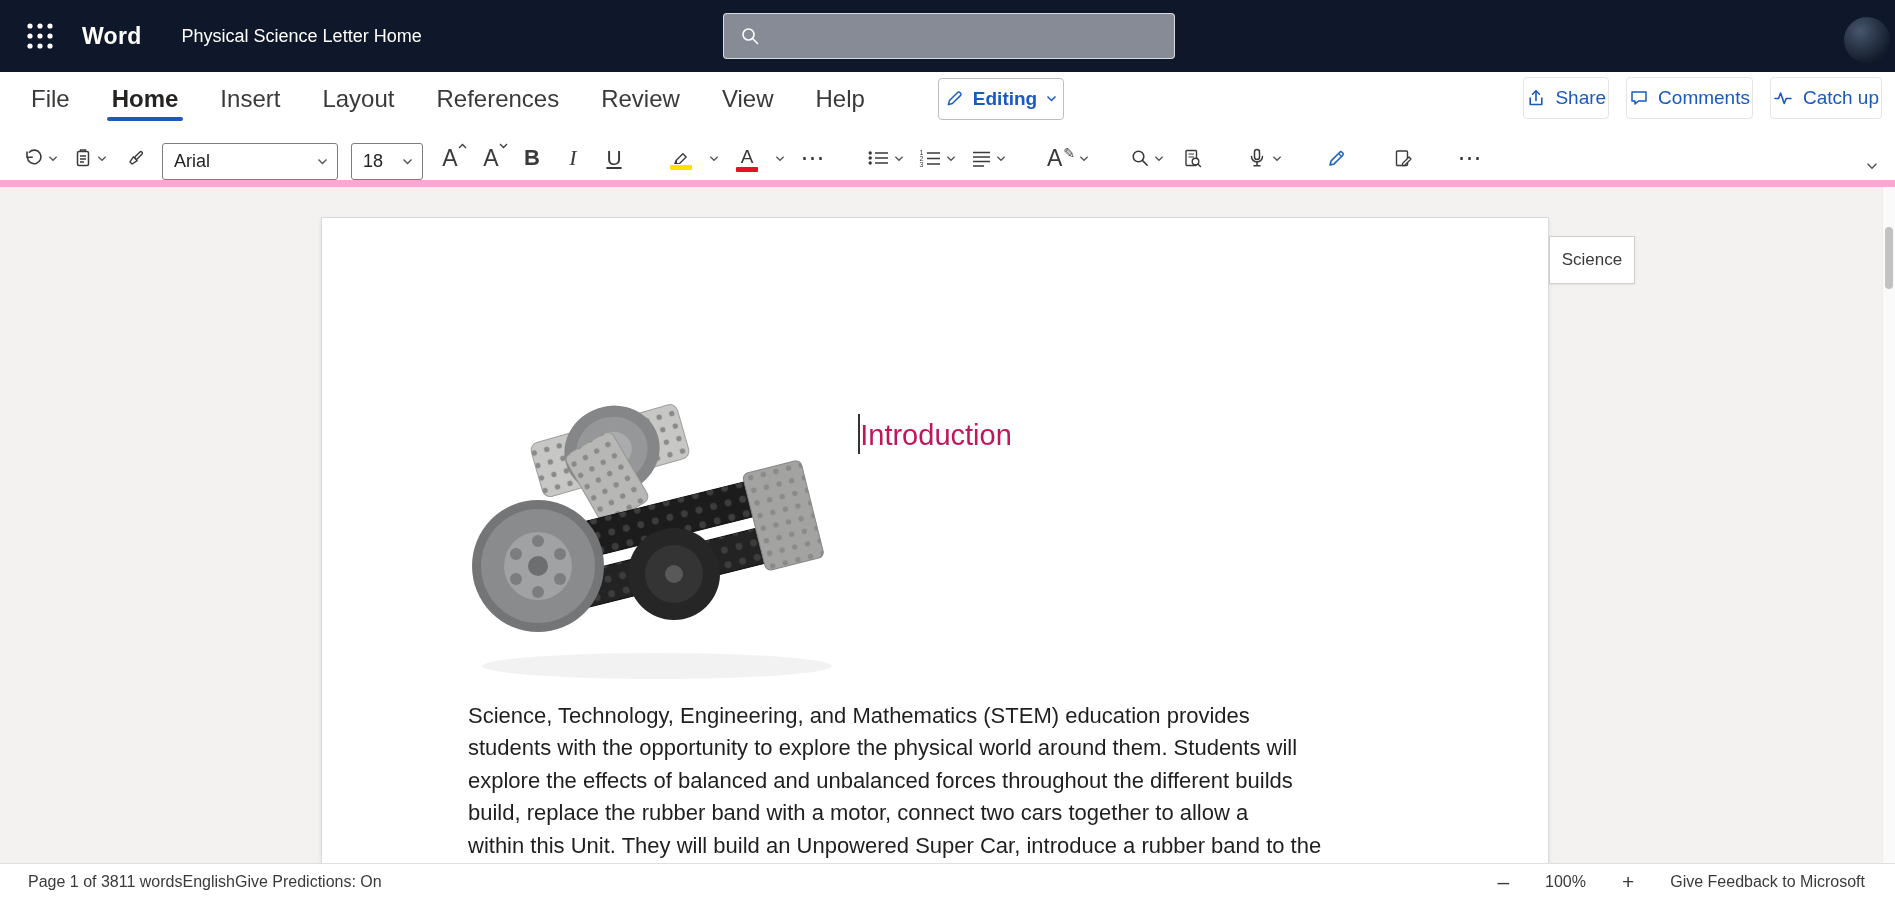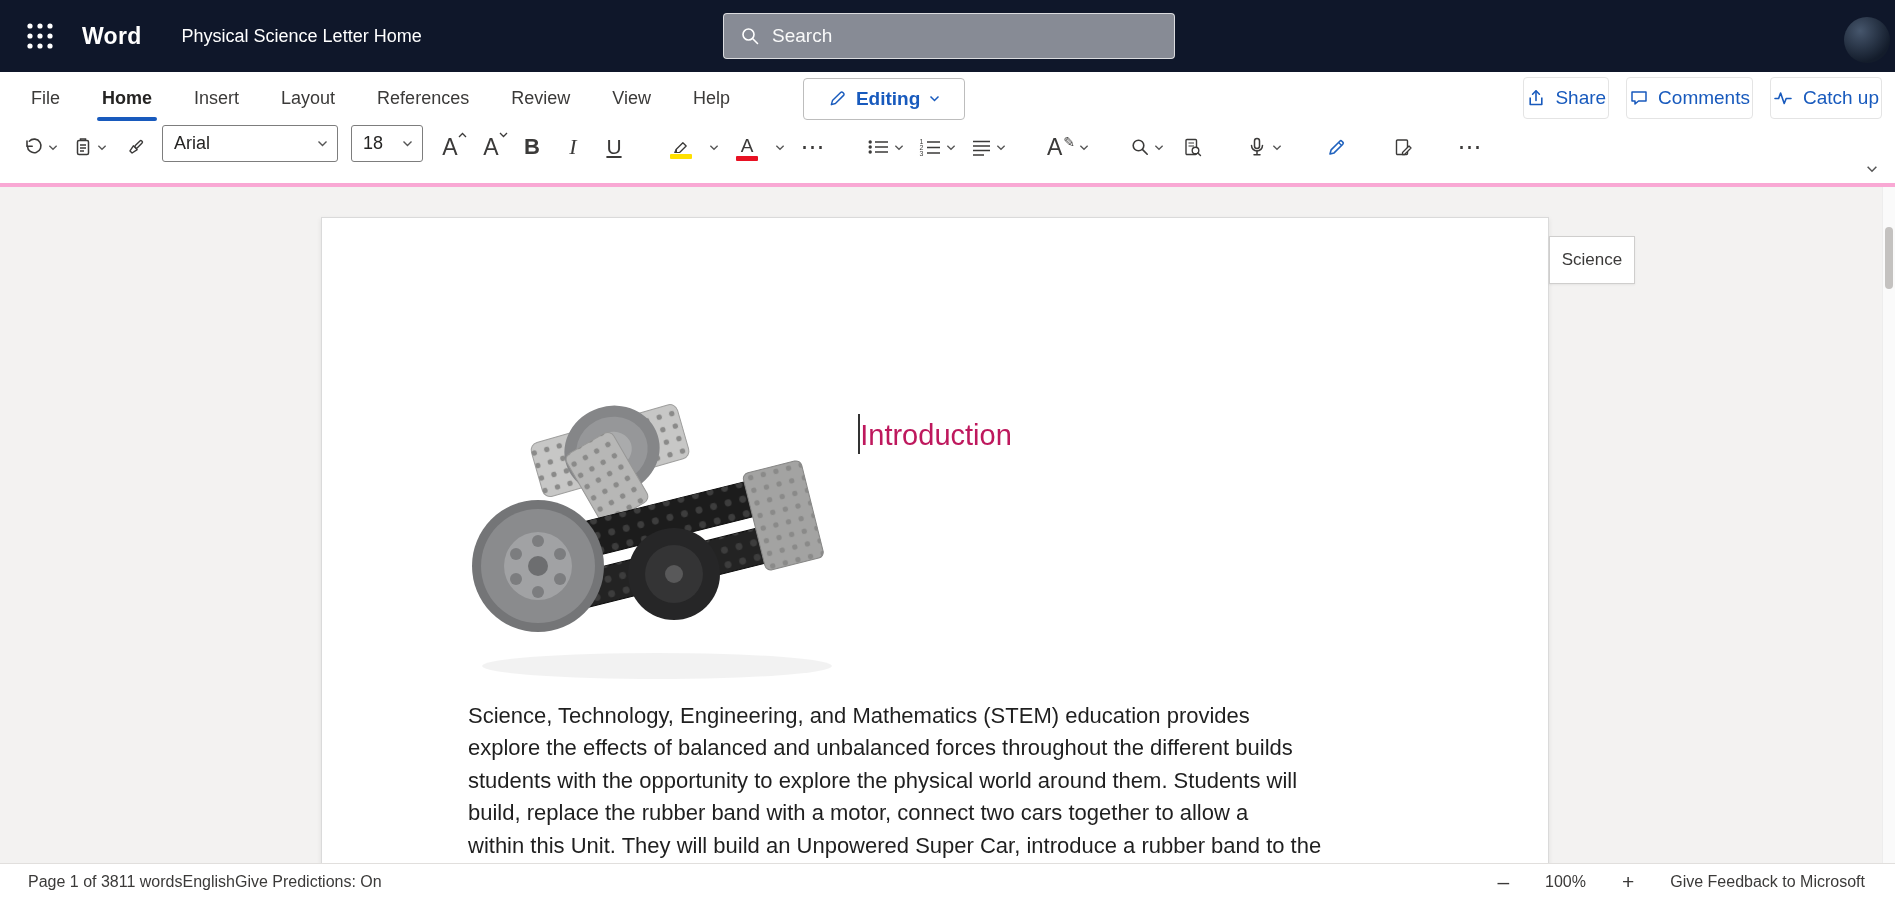--- a/index.html
+++ b/index.html
@@ -12,29 +12,29 @@
   .app-name{font-size:23px;font-weight:700;margin-left:22px;letter-spacing:.3px;cursor:pointer}
   .doc-title{font-size:18px;font-weight:400;margin-left:40px;cursor:text}
   .search{position:absolute;left:723px;top:13px;width:452px;height:46px;background:rgba(255,255,255,.5);border:1px solid rgba(255,255,255,.7);border-radius:4px;display:flex;align-items:center;padding:0 16px;gap:12px}
   .search input{flex:1;background:transparent;border:none;outline:none;color:#fff;font-size:19px;font-family:"Liberation Sans",sans-serif}
   .search input::placeholder{color:#fff;opacity:.95}
   .avatar{position:absolute;right:5px;top:17px;width:46px;height:46px;border-radius:50%;background:radial-gradient(circle at 35% 30%,#46566c,#131c2b 72%);cursor:pointer}
 
   
   .tabrow{position:absolute;top:72px;left:0;right:0;height:53px;background:#fff;display:flex;align-items:center}
   .tabs{display:flex;height:100%;margin-left:10px}
-  .tab{padding:0 21px;display:flex;align-items:center;font-size:18px;color:#3b3a39;position:relative;cursor:pointer;white-space:nowrap}
+  .tab{padding:0 21px;display:flex;align-items:center;font-size:24px;color:#3b3a39;position:relative;cursor:pointer;white-space:nowrap}
   .tab.active{font-weight:700;color:#252423}
   .tab.active::after{content:"";position:absolute;left:16px;right:16px;bottom:4px;height:4px;border-radius:2px;background:#185abd}
-  .editing-btn{margin-left:52px;height:42px;border:1px solid #bdbdbd;border-radius:4px;display:flex;align-items:center;gap:9px;padding:0 24px;color:#185abd;font-size:19px;font-weight:600;background:#fff;cursor:pointer}
+  .editing-btn{margin-left:52px;height:42px;border:1px solid #bdbdbd;border-radius:4px;display:flex;align-items:center;gap:9px;padding:0 6px;color:#185abd;font-size:19px;font-weight:600;background:#fff;cursor:pointer}
   .right-actions{position:absolute;right:13px;top:5px;display:flex;gap:17px;height:42px}
   .action-btn{display:flex;align-items:center;gap:9px;padding:0 2px;border:1px solid #e4e4e4;border-radius:4px;color:#185abd;font-size:19px;background:#fff;cursor:pointer;white-space:nowrap}
 
   
-  .toolbar{position:absolute;top:125px;left:0;right:0;height:62px;background:#fff;border-bottom:4px solid #f9a8d4;display:flex;align-items:flex-start;padding:0 18px}
+  .toolbar{position:absolute;top:125px;left:0;right:0;height:62px;background:#fff;border-bottom:7px solid #f9a8d4;display:flex;align-items:flex-end;padding:0 18px}
   .tbtn{height:44px;min-width:36px;display:flex;align-items:center;justify-content:center;gap:4px;border-radius:4px;color:#3b3a39;cursor:pointer;padding:0 5px;margin-right:5px;position:relative}
   .gap-l{margin-left:26px}
   .combo{height:37px;border:1px solid #7d7d7d;border-radius:3px;display:flex;align-items:center;justify-content:space-between;padding:0 9px 0 11px;margin:0 9px 0 4px;font-size:18px;color:#252423;background:#fff;cursor:pointer}
   .combo.font{width:176px}
   .combo.size{width:72px}
   .bigA{font-size:23px;color:#3b3a39;line-height:1}
   .letter-b{font-size:22px;font-weight:800}
   .letter-i{font-size:22px;font-style:italic;font-family:"Liberation Serif",serif}
   .letter-u{font-size:21px;text-decoration:underline}
   .swatch-btn{flex-direction:column;gap:1px;padding-top:3px}
@@ -83,21 +83,20 @@
       </g>
     </svg>
   </div>
   <span class="app-name">Word</span>
   <span class="doc-title">Physical Science Letter Home</span>
   <div class="search">
     <svg width="20" height="20" viewBox="0 0 20 20">
       <circle cx="8.5" cy="8.5" r="5.5" fill="none" stroke="#fff" stroke-width="1.6"></circle>
       <line x1="12.8" y1="12.8" x2="17.5" y2="17.5" stroke="#fff" stroke-width="1.6" stroke-linecap="round"></line>
     </svg>
-    <input type="text" placeholder="Search" style="">
   </div>
   <div class="avatar"></div>
 </header>
 
 <nav class="tabrow">
   <div class="tabs">
     <div class="tab">File</div>
     <div class="tab active">Home</div>
     <div class="tab">Insert</div>
     <div class="tab">Layout</div>
@@ -370,22 +369,22 @@
       <circle cx="76" cy="188" r="10" fill="#6d6e70"></circle>
       <circle cx="212" cy="196" r="46" fill="#262627"></circle>
       <circle cx="212" cy="196" r="29" fill="#343435"></circle>
       <circle cx="212" cy="196" r="9" fill="#59595a"></circle>
     </svg>
 
     <div class="heading"><span class="cursor"></span><span>Introduction</span></div>
 
     <div class="body-text">
       <div>Science, Technology, Engineering, and Mathematics (STEM) education provides</div>
+      <div>students with the opportunity to explore the physical world around them. Students will</div>
       <div>explore the effects of balanced and unbalanced forces throughout the different builds</div>
-      <div>students with the opportunity to explore the physical world around them. Students will</div>
       <div>build, replace the rubber band with a motor, connect two cars together to allow a</div>
       <div>within this Unit. They will build an Unpowered Super Car, introduce a rubber band to the</div>
     </div>
   </div>
 
   <div class="header-tab">Science</div>
 
   <div class="scrollbar">
     <div class="thumb"></div>
   </div>

